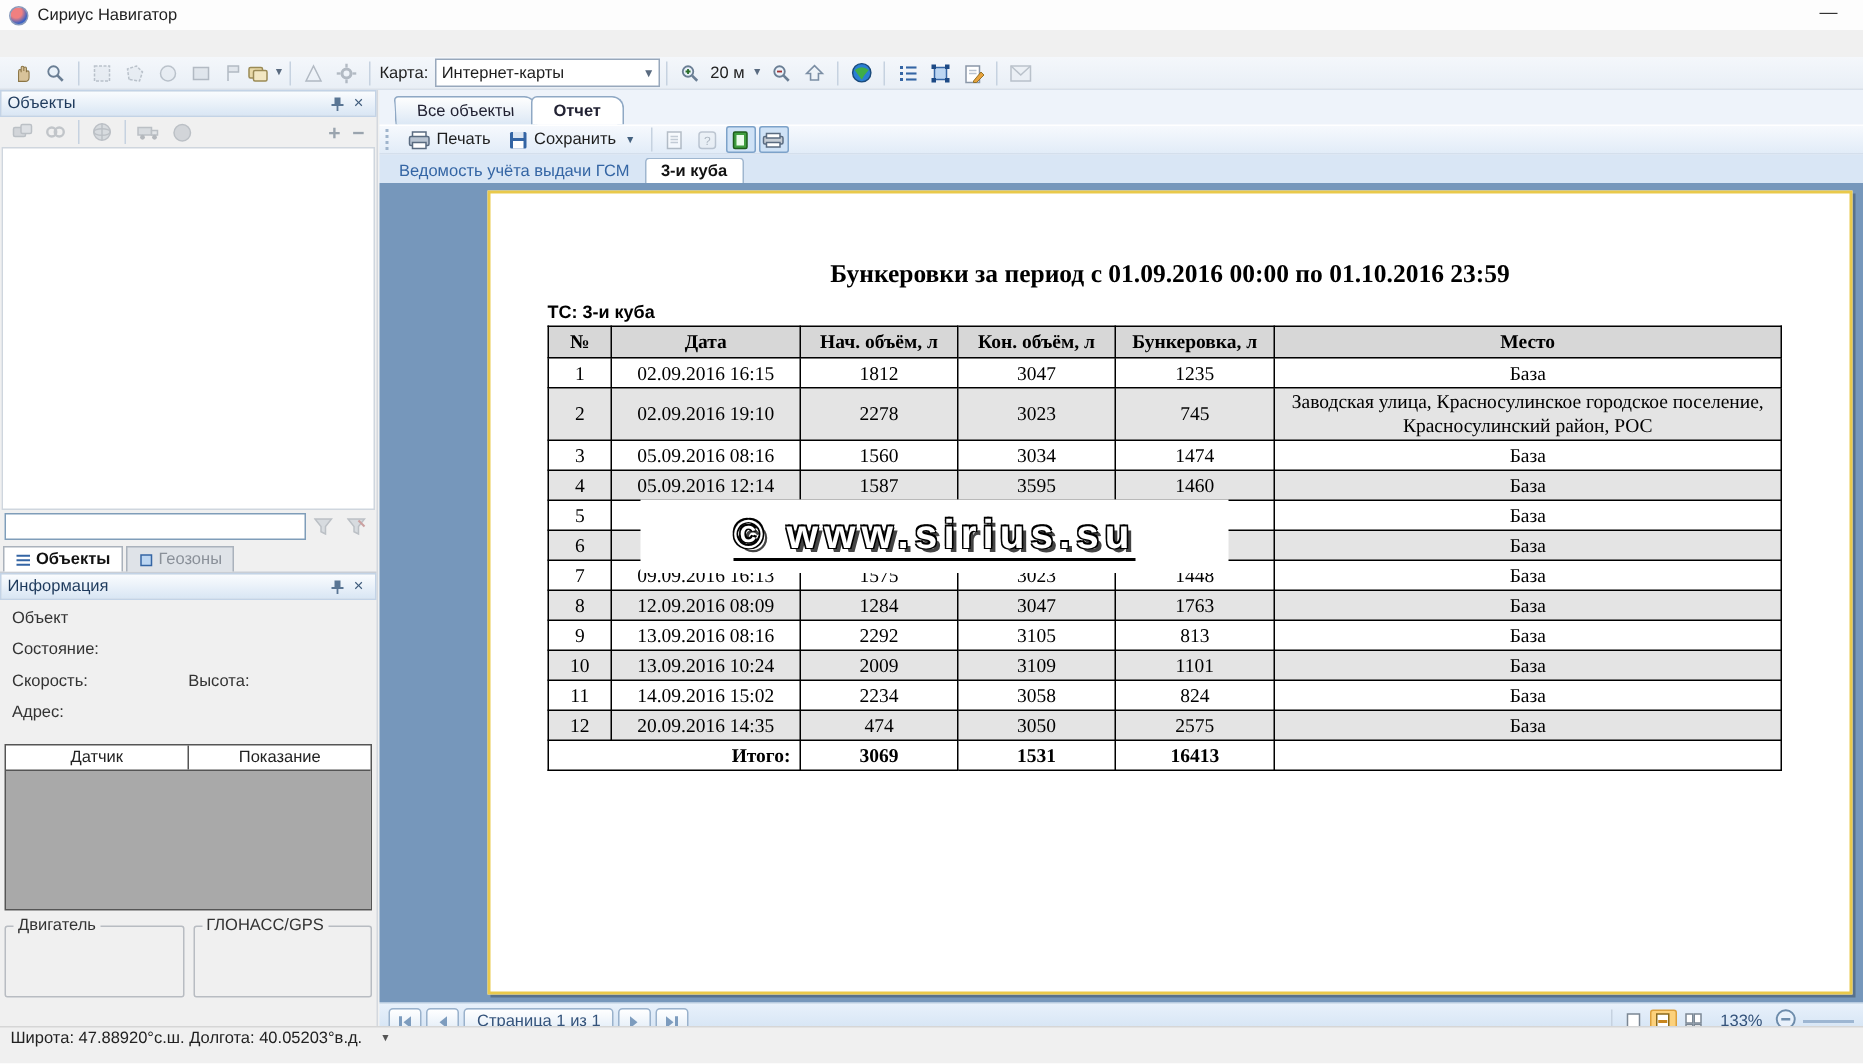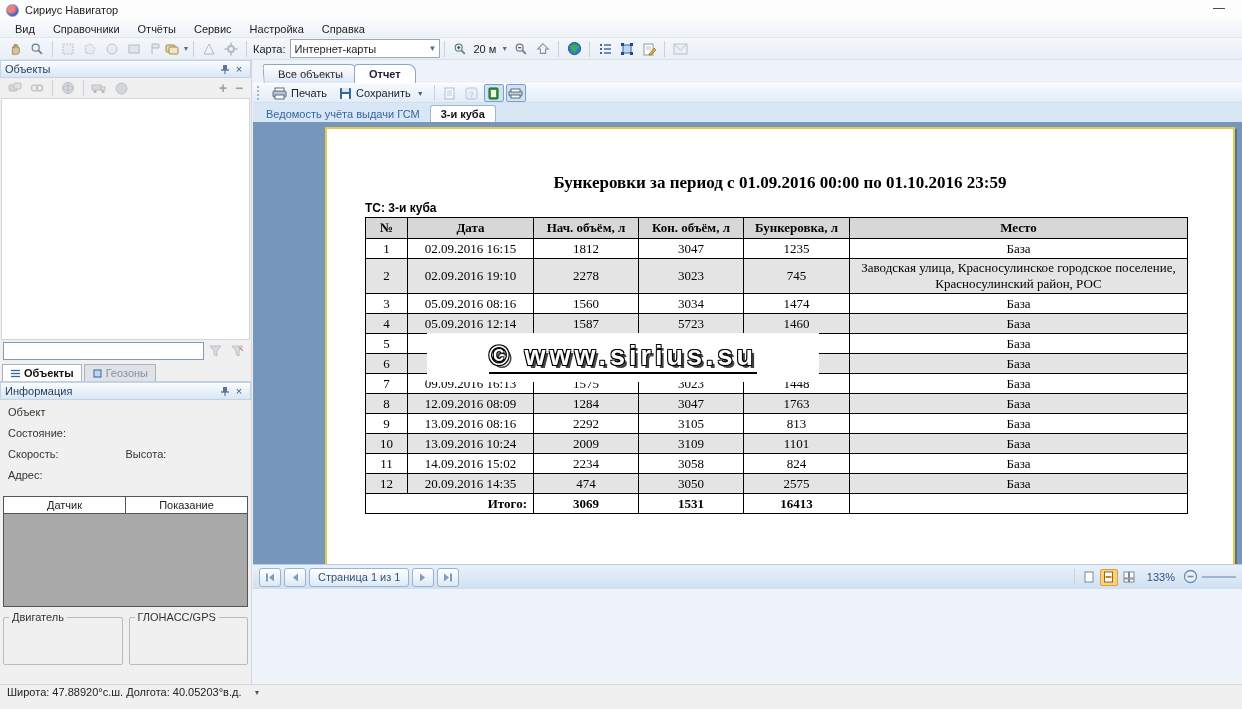--- a/index.html
+++ b/index.html
@@ -65,21 +65,21 @@
   .rbtn { display:flex; align-items:center; gap:4px; padding:1px 6px; color:#1e1e1e; }
   .ddarrow { font-size:7px; color:#44617f; margin-left:2px; }
   .togglebtn { width:20px; height:18px; display:flex; align-items:center; justify-content:center; margin:0 1px; }
   .togglebtn.on { border:1px solid #7da2c9; background:#cfe2f6; border-radius:2px; }
   .togglebtn.off { opacity:.5; }
   .subtabs { height:19px; background:#d9e6f5; display:flex; align-items:flex-end; padding-left:3px; }
   .stab { padding:2px 10px; color:#3465a4; }
   .stab.active { background:#fff; color:#111; font-weight:bold; border:1px solid #9fb6cf; border-bottom:none; border-radius:3px 3px 0 0; }
 
   
-  .viewer { position:relative; height:442px; background:#7697bb; overflow:hidden;text-decoration:underline; }
+  .viewer { position:relative; height:546px; background:#7697bb; overflow:hidden;text-decoration:underline; }
   .page { position:absolute; left:72px; top:5px; width:910px; height:536px; background:#fff; border:2px solid #e9c94b; box-shadow:2px 2px 0 rgba(0,0,0,.25); font-family:"Liberation Serif","DejaVu Serif",serif; }
   .rep-title { text-align:center; margin-top:44px; font-size:17px; font-weight:bold; color:#000; }
   .rep-sub { margin:8px 0 2px 38px; font-family:"Liberation Sans",sans-serif; font-weight:bold; font-size:12px; color:#000; }
   .rep-table { border-collapse:collapse; margin-left:38px; width:822px; table-layout:fixed; font-size:13px; }
   .rep-table th, .rep-table td { border:1px solid #000; text-align:center; padding:1px 2px; color:#000; }
   .rep-table th { background:#d7d7d7; font-weight:bold; height:21px; }
   .rep-table td { height:20px; }
   .rep-table tr.even td { background:#e4e4e4; }
   .rep-table tr.total td { font-weight:bold; }
   .rep-table .c0{width:42px}.rep-table .c1{width:126px}.rep-table .c2{width:105px}.rep-table .c3{width:105px}.rep-table .c4{width:106px}.rep-table .c5{width:338px}
@@ -108,33 +108,20 @@
 <body>
 
 <div class="window">
 
   <div class="titlebar">
     <div class="app-icon"></div>
     <div class="title-text">Сириус Навигатор</div>
     <div class="minimize-btn">—</div>
   </div>
 
-  <div class="menubar">
-  <div class="menu-item">Вид</div>
-
-  <div class="menu-item">Справочники</div>
-
-  <div class="menu-item">Отчёты</div>
-
-  <div class="menu-item">Сервис</div>
-
-  <div class="menu-item">Настройка</div>
-
-  <div class="menu-item">Справка</div>
-</div>
 
   <div class="toolbar">
     <div class="tbtn">
       <svg width="14" height="14" viewBox="0 0 16 16">
           <path d="M5 14 L5 7 Q5 5 6 5 Q7 5 7 7 L7 3.5 Q7 2.5 8 2.5 Q9 2.5 9 3.5 L9 6 L9 4 Q9 3 10 3 Q11 3 11 4 L11 7 Q11 6 12 6 Q13 6 13 7 L13 11 Q13 14 10 14 Z" fill="#d8c39a" stroke="#8a7444" stroke-width="0.8"></path>
         </svg>
     </div>
     <div class="tbtn">
       <svg width="14" height="14" viewBox="0 0 16 16">
           <circle cx="6.5" cy="6.5" r="4" fill="#eaf2fa" stroke="#6a7e94" stroke-width="1.4"></circle>
@@ -496,21 +483,21 @@
     <td class="c2">1560</td>
     <td class="c3">3034</td>
     <td class="c4">1474</td>
     <td class="c5">База</td>
   </tr>
 
   <tr class="even">
     <td class="c0">4</td>
     <td class="c1">05.09.2016 12:14</td>
     <td class="c2">1587</td>
-    <td class="c3">5723</td>
+    <td class="c3">3595</td>
     <td class="c4">1460</td>
     <td class="c5">База</td>
   </tr>
 
   <tr>
     <td class="c0">5</td>
     <td class="c1"></td>
     <td class="c2"></td>
     <td class="c3"></td>
     <td class="c4"></td>

